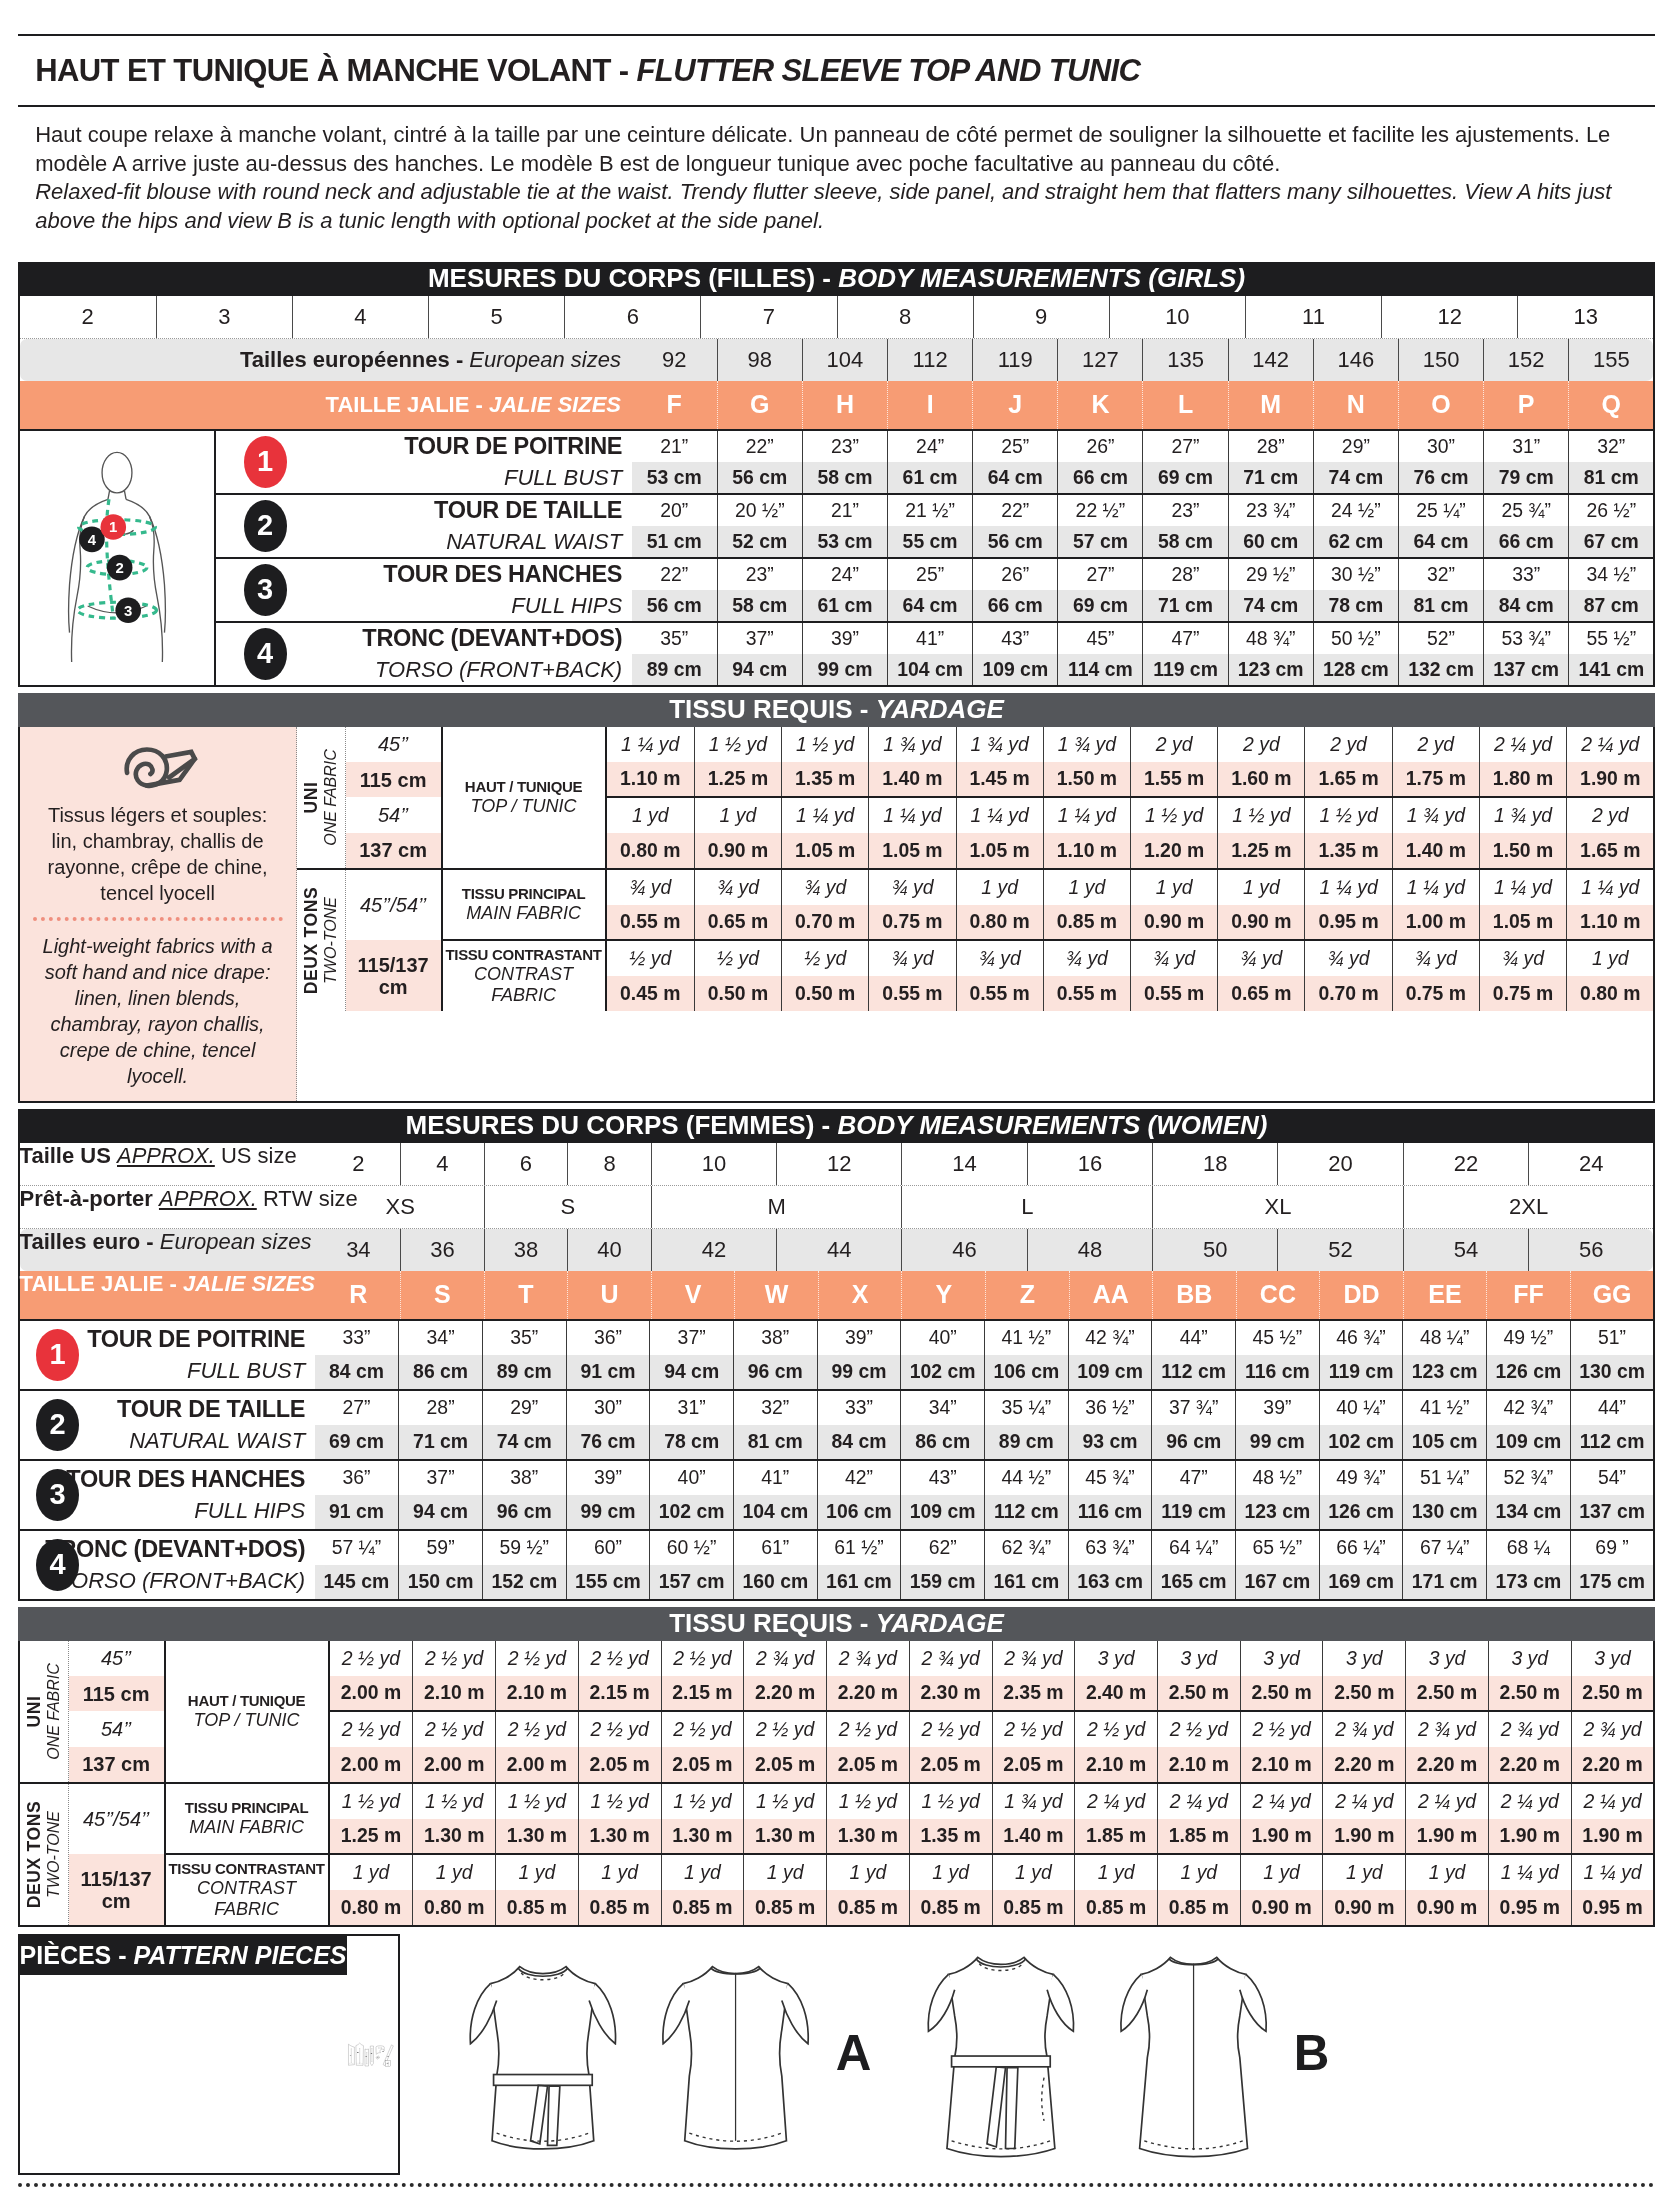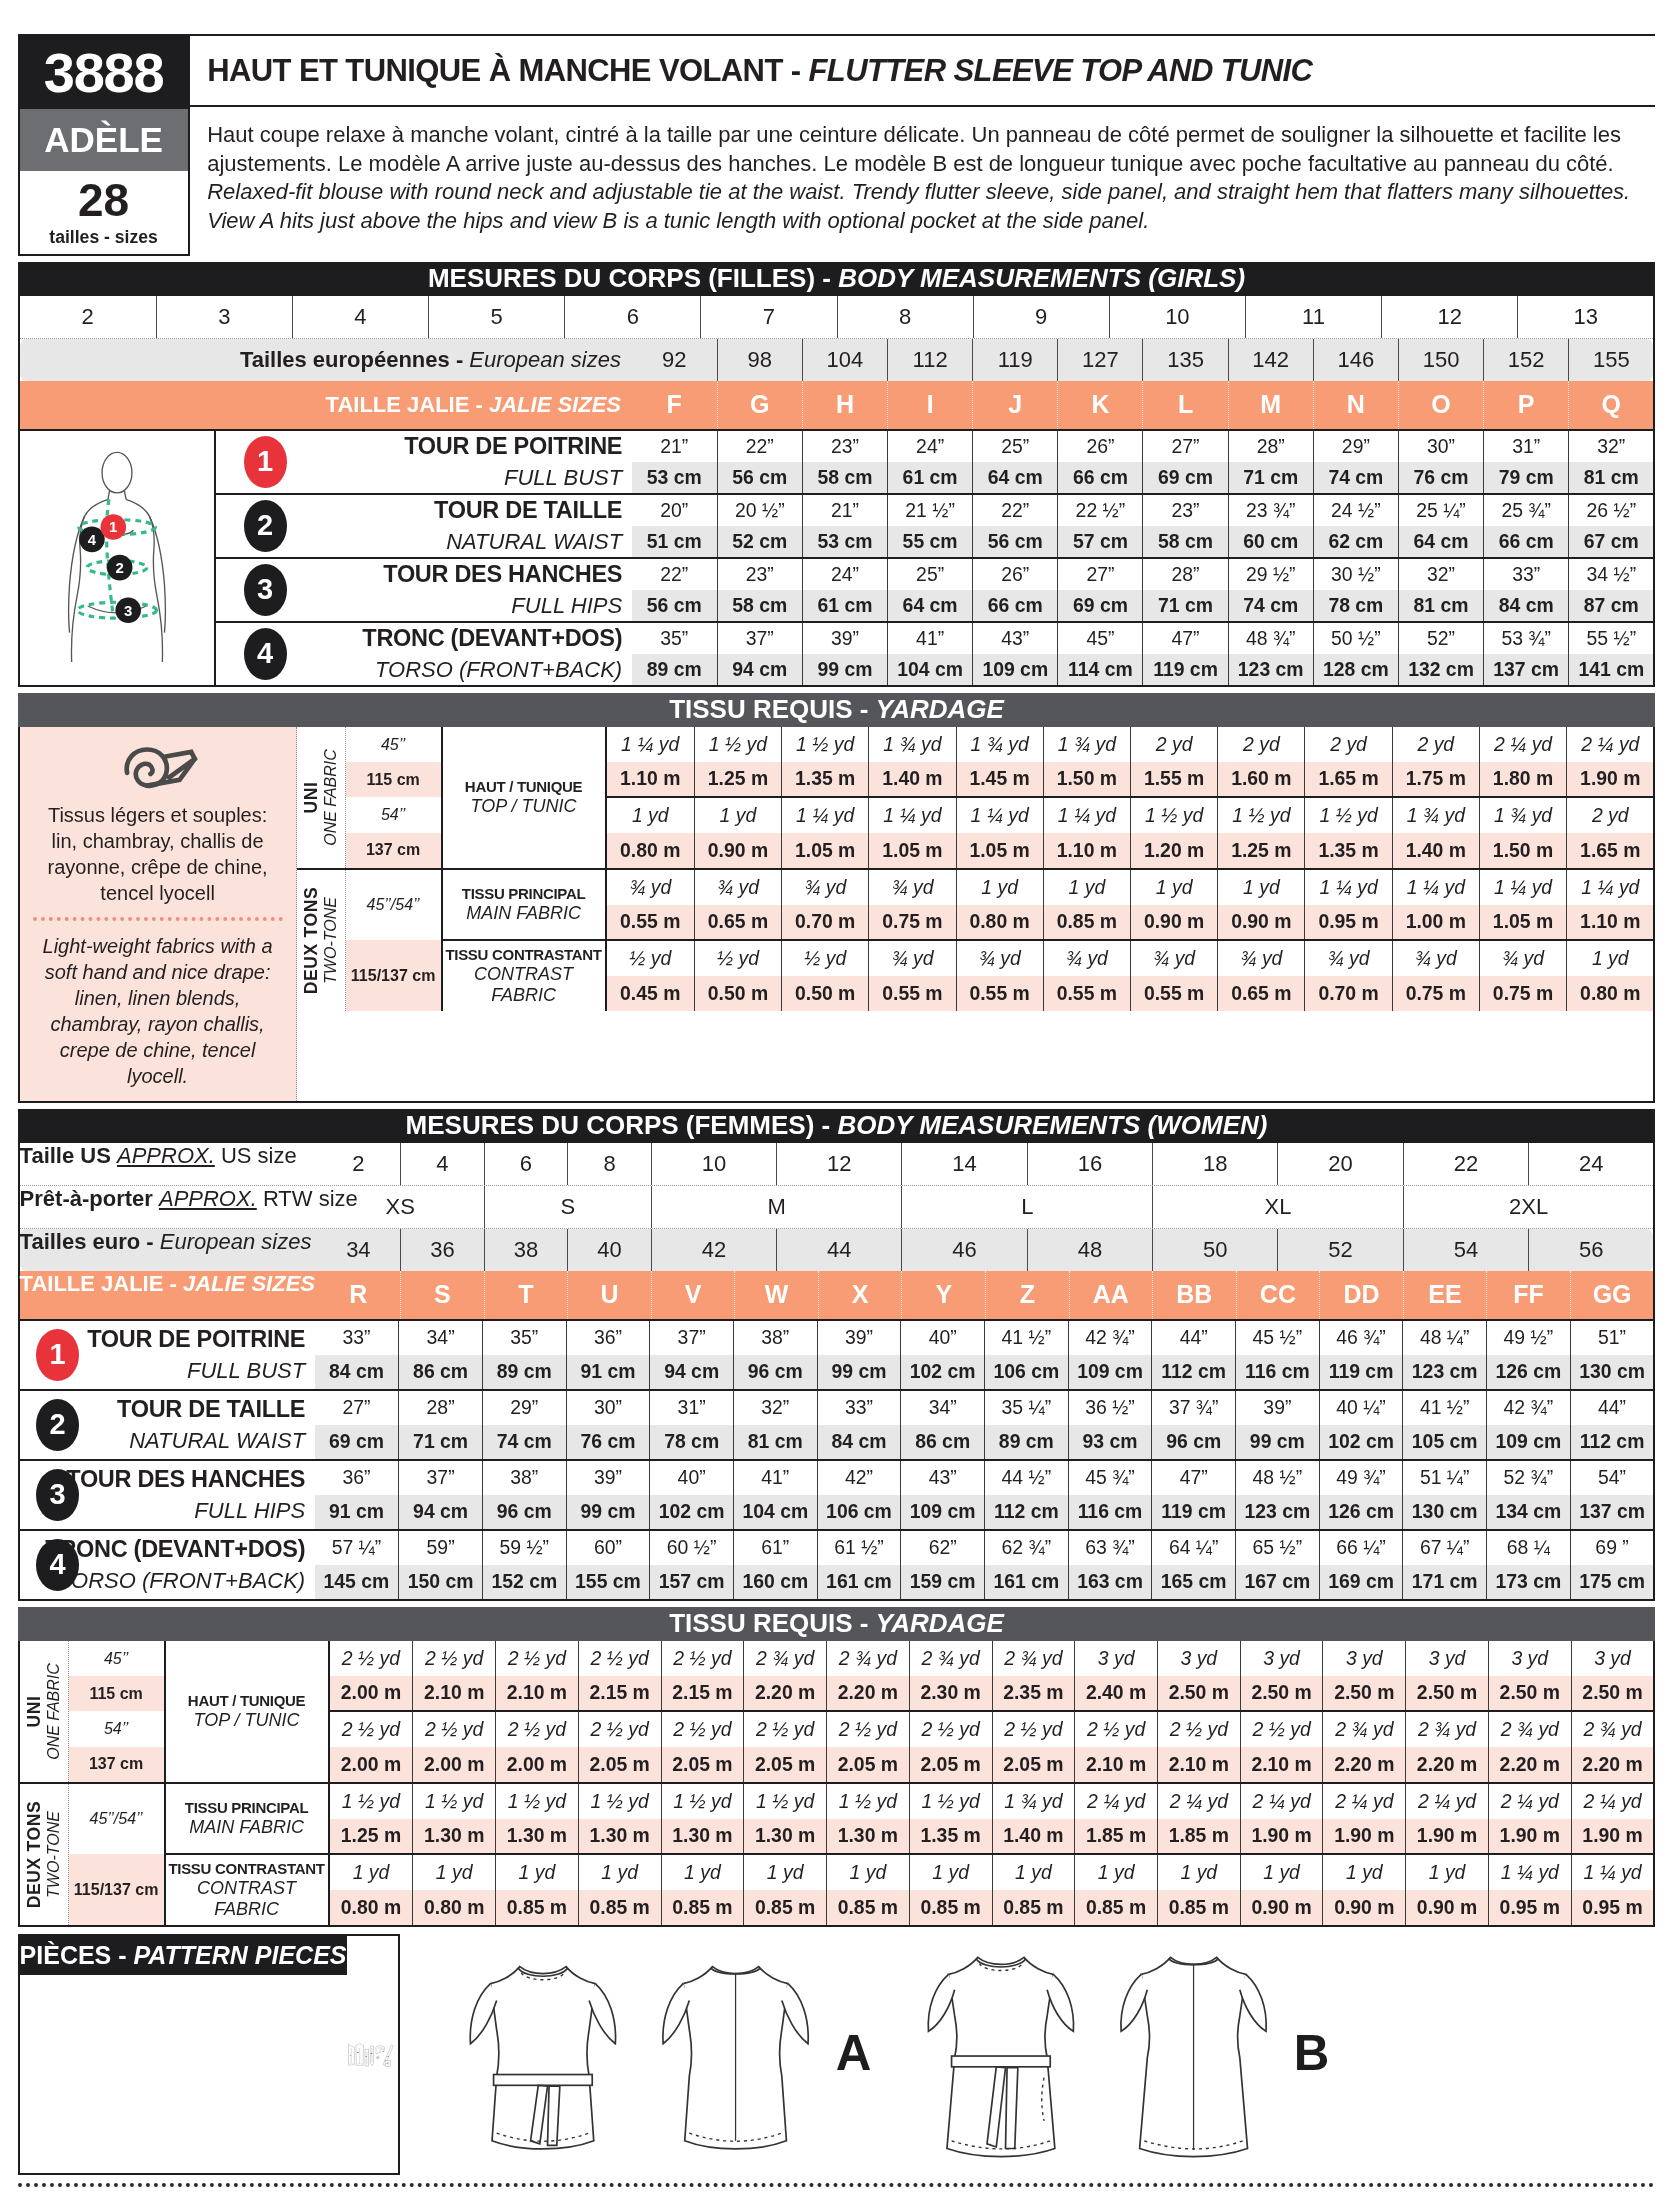--- a/index.html
+++ b/index.html
@@ -75,21 +75,21 @@
   .fab-div{width:100%;border-top:4.1px dotted #ef8f7e;margin:11.8px 0;}
   .fab-en{font-size:20px;font-style:italic;line-height:1.3;}
   .ygroups{flex:1;display:flex;flex-direction:column;}
   .ygroup{display:flex;height:141px;}
   .ygroup+.ygroup{border-top:2.4px solid #1d1d1f;}
   .rotcol{width:48px;flex:none;display:flex;align-items:center;justify-content:center;border-right:1.8px dotted #8a8a8a;}
   .rot{transform:rotate(-90deg);white-space:nowrap;text-align:center;}
   .rfr{font-size:17.6px;font-weight:bold;letter-spacing:0.6px;}
   .ren{font-size:16px;font-style:italic;}
   .widthcol{width:95px;flex:none;display:flex;flex-direction:column;}
-  .wcell{flex:1;display:flex;align-items:center;justify-content:center;font-size:16px;text-align:center;line-height:1.1;}
+  .wcell{flex:1;display:flex;align-items:center;justify-content:center;font-size:20px;text-align:center;line-height:1.1;}
   .wcell.in{font-style:italic;}
   .wcell.cm{background:#fbe3dc;font-weight:bold;}
   .usecol{width:162px;flex:none;display:flex;flex-direction:column;border-left:2.4px solid #1d1d1f;}
   .ucell{flex:1;display:flex;flex-direction:column;align-items:center;justify-content:center;text-align:center;}
   .ucell+.ucell{border-top:2.4px solid #1d1d1f;}
   .ufr{font-size:15px;font-weight:bold;letter-spacing:-0.3px;}
   .uen{font-size:18px;font-style:italic;margin-top:1.2px;}
   .yvals{flex:1;display:flex;flex-direction:column;border-left:2.4px solid #1d1d1f;}
   .yrow{flex:1;display:grid;}
   .yrow>div{display:flex;align-items:center;justify-content:center;font-size:19.4px;border-left:1.2px solid #3a3a3a;font-style:italic;}
@@ -107,28 +107,20 @@
   .views{flex:1;display:flex;align-items:center;justify-content:flex-start;gap:11.8px;padding-left:35px;}
   
   .footer{border-top:4.1px dotted #2a2a2a;margin-top:8.2px;padding-top:17.6px;display:flex;align-items:flex-start;}
 </style>
 </head>
 <body>
 
 <div class="sheet">
 
   <div class="hdr blk">
-    <div class="hdr-left">
-      <div class="hl-num">3888</div>
-      <div class="hl-name">ADÈLE</div>
-      <div class="hl-sizes">
-        <div class="hl-28">28</div>
-        <div class="hl-sz">tailles - sizes</div>
-      </div>
-    </div>
     <div class="hdr-right">
       <div class="hdr-titlebar">
         <span>HAUT ET TUNIQUE À MANCHE VOLANT - </span>
           <span class="it">FLUTTER SLEEVE TOP AND TUNIC</span>
       </div>
       <div class="hdr-desc">
         <p class="desc-fr">Haut coupe relaxe à manche volant, cintré à la taille par une ceinture délicate. Un panneau de côté permet de souligner la silhouette et facilite les ajustements. Le modèle A arrive juste au-dessus des hanches. Le modèle B est de longueur tunique avec poche facultative au panneau du côté.</p>
         <p class="desc-en">Relaxed-fit blouse with round neck and adjustable tie at the waist. Trendy flutter sleeve, side panel, and straight hem that flatters many silhouettes. View A hits just above the hips and view B is a tunic length with optional pocket at the side panel.</p>
       </div>
     </div>

